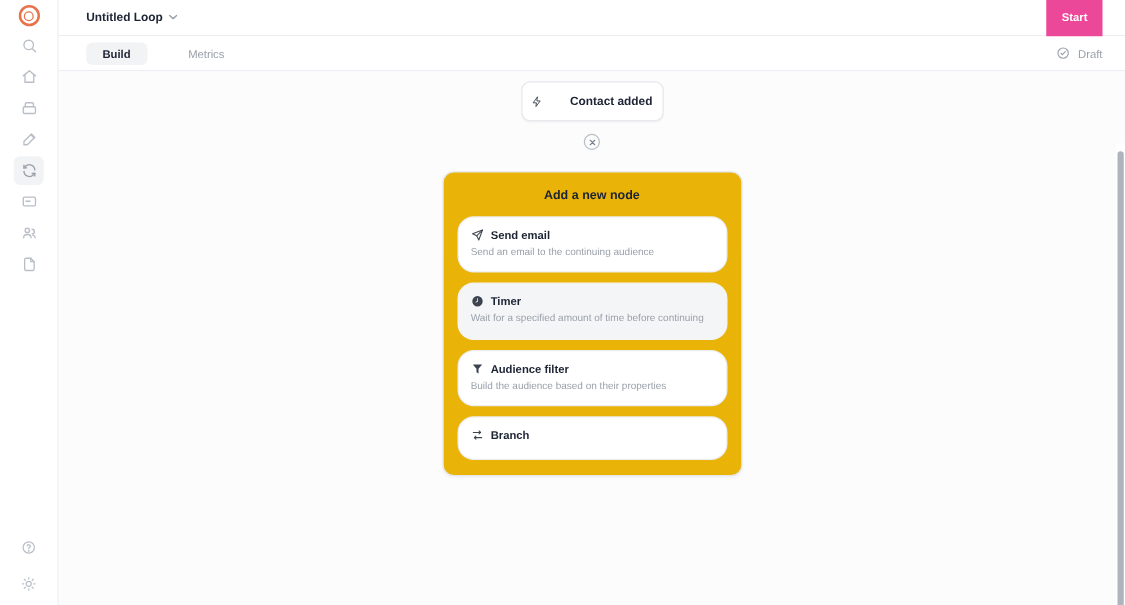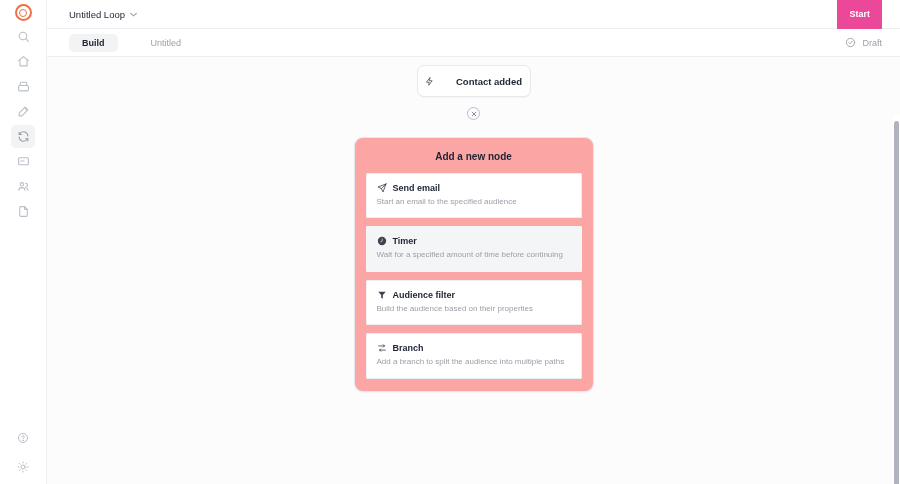--- a/index.html
+++ b/index.html
@@ -49,21 +49,21 @@
 
   .topbar {
     height: 29px; flex: 0 0 29px;
     border-bottom: 1px solid #eceef1;
     display: flex; align-items: center;
     padding: 0 18px 0 22px;
     background: #fff;
   }
   .loop-title {
     display: flex; align-items: center; gap: 5px;
-    font-size: 9.5px; font-weight: normal; color: #1c2333;
+    font-size: 9.5px; font-weight: bold; color: #1c2333;
     cursor: pointer;
   }
   .chev { color: #9aa0aa; font-size: 7px; line-height: 1; }
   .topbar-right { margin-left: auto; display: flex; align-items: flex-start; gap: 13px; }
   .exit-link { font-size: 9px; color: #3d4450; cursor: pointer; }
   .start-btn {
     background: #ec4899; color: #ffffff;
     font-size: 9px; font-weight: bold;
     border: none; border-radius: 5px;
     padding: 22px 12px; cursor: pointer;
@@ -117,33 +117,33 @@
     width: 13px; height: 13px; border-radius: 50%;
     border: 1px solid #b9bec7;
     display: flex; align-items: center; justify-content: center;
     color: #7b828d; font-size: 7px; line-height: 1;
     cursor: pointer; background: #fcfcfd;
   }
 
   .node-panel {
     margin-top: 17px;
     width: 240px;
-    background: #fca5a5;
+    background: #eab308;
     border: 1px solid #e6e8ec;
     border-radius: 9px;
     padding: 13px 11px 12px 11px;
     box-shadow: 0 1px 2px rgba(16,24,40,.04);
   }
   .panel-title {
     text-align: center; font-size: 10px; font-weight: bold;
     color: #1c2333; margin-bottom: 11px;
   }
   .opt {
     border: 1px solid #eceef1;
-    border-radius: 1px;
+    border-radius: 13px;
     padding: 9px 10px 10px 10px;
     margin-bottom: 8px;
     cursor: pointer;
     background: #ffffff;
   }
   .opt:last-child { margin-bottom: 0; }
   .opt.hover { background: #f4f5f7; border-color: #f4f5f7; }
   .opt-head { display: flex; align-items: center; gap: 6px; margin-bottom: 4px; }
   .opt-icon { color: #3d4450; display: flex; align-items: center; }
   .opt-title { font-size: 9px; font-weight: bold; color: #1c2333; }
@@ -265,21 +265,21 @@
       </div>
       <div class="topbar-right">
         <span class="exit-link">Exit</span>
         <button class="start-btn">Start</button>
       </div>
     </div>
 
     <div class="tabbar">
       <div class="tabs">
         <div class="tab active">Build</div>
-        <div class="tab">Untitled</div>
+        <div class="tab">Metrics</div>
       </div>
       <div class="status">
         <svg width="11" height="11" viewBox="0 0 24 24" fill="none" stroke="currentColor" stroke-width="2" stroke-linecap="round" stroke-linejoin="round">
           <circle cx="12" cy="12" r="9"></circle>
             <path d="M8.2 12.2l2.6 2.6 5-5.4"></path>
         </svg>
         <span>Draft</span>
       </div>
     </div>
 
@@ -307,21 +307,21 @@
           <div class="opt">
             <div class="opt-head">
               <span class="opt-icon">
                 <svg width="10" height="10" viewBox="0 0 24 24" fill="none" stroke="currentColor" stroke-width="2" stroke-linecap="round" stroke-linejoin="round">
                   <path d="M21.5 2.5 10.5 13.5"></path>
                     <path d="M21.5 2.5 14.5 21.5l-4-8-8-4 19-7z"></path>
                 </svg>
               </span>
               <span class="opt-title">Send email</span>
             </div>
-            <div class="opt-desc">Start an email to the specified audience</div>
+            <div class="opt-desc">Send an email to the continuing audience</div>
           </div>
 
           <div class="opt hover">
             <div class="opt-head">
               <span class="opt-icon">
                 <svg width="10" height="10" viewBox="0 0 24 24" fill="currentColor" stroke="none">
                   <path d="M12 2a10 10 0 1 0 0 20 10 10 0 0 0 0-20zm1 10.6-4.2 2.4-.8-1.4 3.5-2V6h1.5v6.6z"></path>
                 </svg>
               </span>
               <span class="opt-title">Timer</span>
@@ -346,21 +346,20 @@
               <span class="opt-icon">
                 <svg width="10" height="10" viewBox="0 0 24 24" fill="none" stroke="currentColor" stroke-width="2" stroke-linecap="round" stroke-linejoin="round">
                   <path d="M4 7h14"></path>
                     <path d="M15 4l3 3-3 3"></path>
                   <path d="M20 17H6"></path>
                     <path d="M9 14l-3 3 3 3"></path>
                 </svg>
               </span>
               <span class="opt-title">Branch</span>
             </div>
-            <div class="opt-desc">Add a branch to split the audience into multiple paths</div>
           </div>
 
 
         </div>
       </div>
 
       <div class="vscroll">
         <div class="vthumb"></div>
       </div>
     </div>

